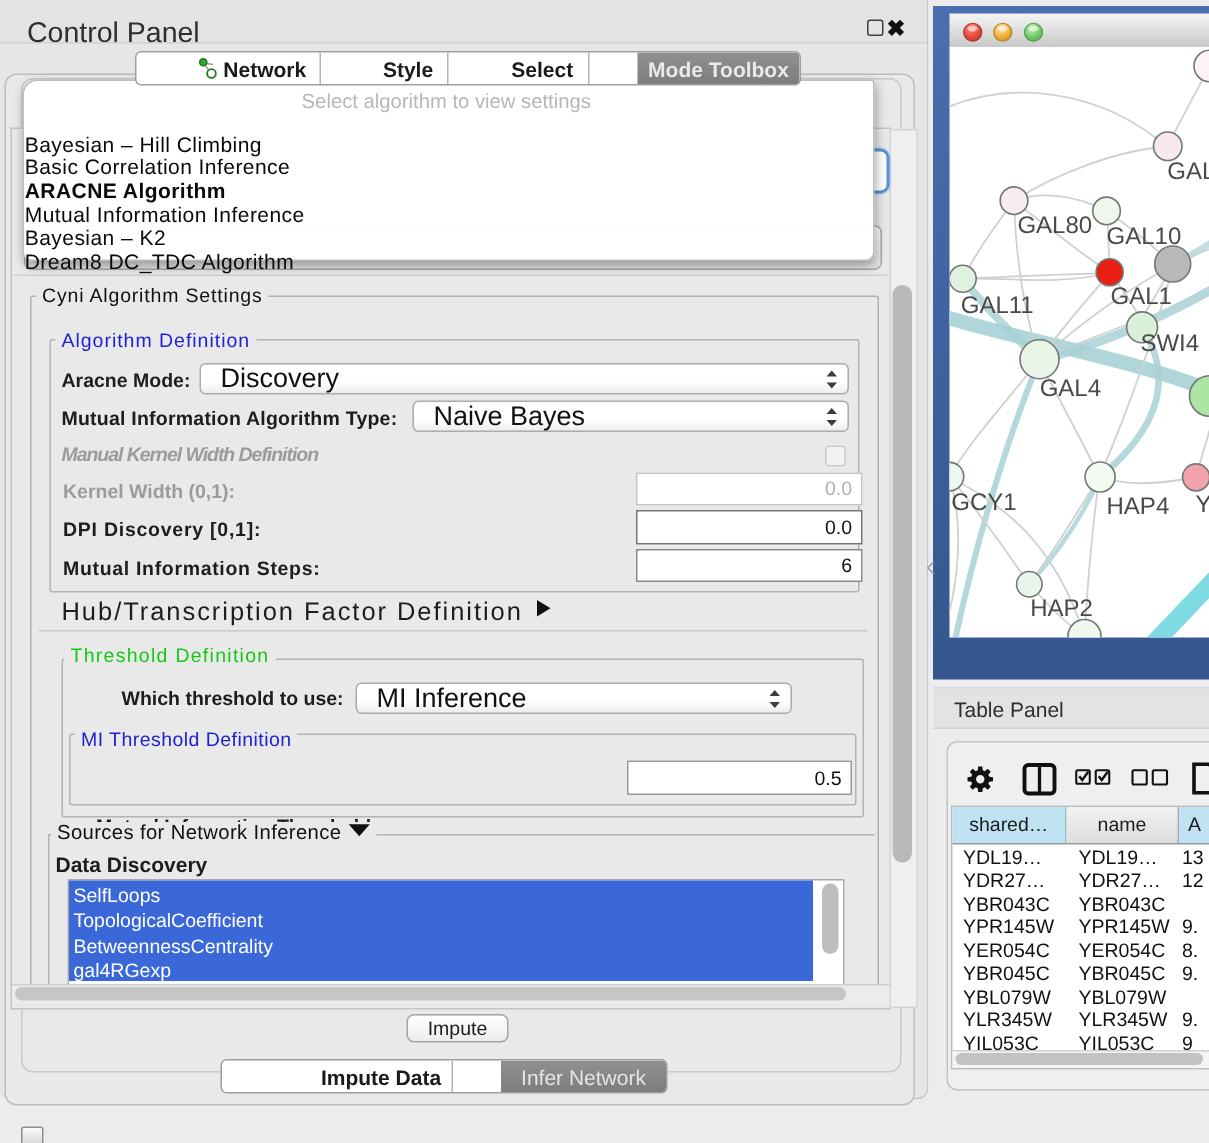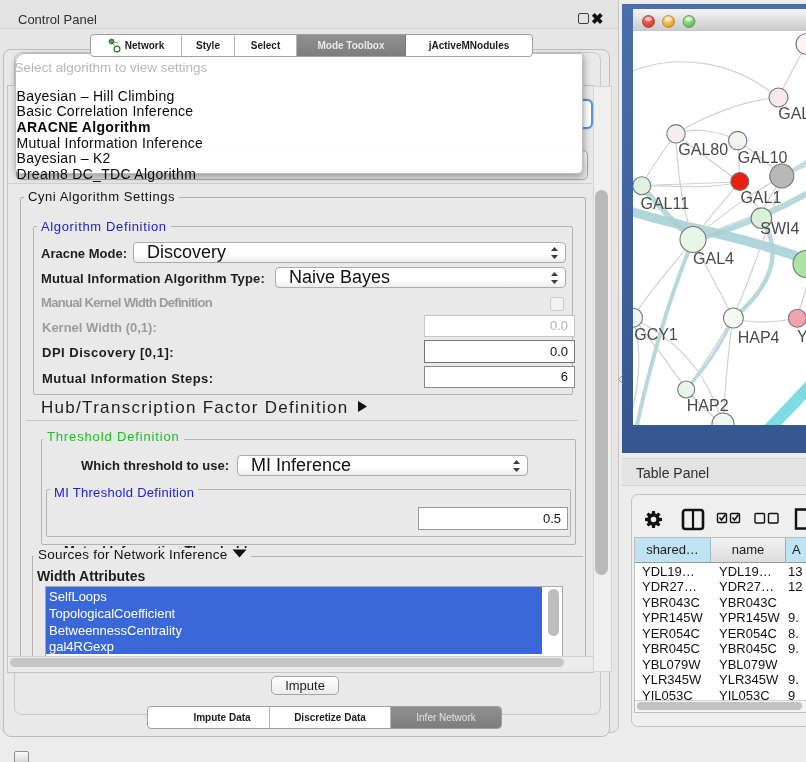--- a/index.html
+++ b/index.html
@@ -7,49 +7,48 @@
   font-family:"Liberation Sans",sans-serif;background:#ececec;}
 .abs{position:absolute;}
 .etch{border:1px solid #b3b3b3;border-radius:2px;}
 .gtitle{position:absolute;background:#e9e9e9;padding:0 4px;font-size:13px;line-height:13px;}
 .lbl{position:absolute;font-size:13px;font-weight:bold;color:#1d1d1d;}
 .fld{position:absolute;background:#fff;font-size:13px;text-align:right;color:#111;}
 .combo{position:absolute;background:linear-gradient(#ffffff,#ffffff 60%,#ededed);
   border:1px solid #ababab;border-radius:4px;font-size:18px;color:#111;}
 .combo .ar{position:absolute;right:6px;top:0;height:100%;display:flex;flex-direction:column;justify-content:center;color:#3c3c3c;}
 .seg{display:flex;position:absolute;z-index:30;background:#fff;border:1px solid #9f9f9f;border-radius:4px;overflow:hidden;}
-.seg>div{font-size:10px;font-weight:bold;color:#1a1a1a;display:flex;align-items:center;justify-content:center;border-right:1px solid #b5b5b5;}
+.seg>div{font-size:14px;font-weight:bold;color:#1a1a1a;display:flex;align-items:center;justify-content:center;border-right:1px solid #b5b5b5;margin-left:32px;}
 .seg>div:last-child{border-right:none;}
 .seg .sel{background:linear-gradient(#909090,#7d7d7d);color:#e9e9e9;border-right-color:#787878;}
 </style>
 </head>
 <body>
 
 <div class="abs" id="cpwin" style="left:0;top:4;width:618px;height:731px;background:#e6e6e6;border-right:1px solid #c6c6c6;border-bottom:1px solid #c3c3c3;border-top:1px solid #d2d2d2;border-radius:0 0 8px 8px;"></div>
 <div class="abs" style="left:0;top:0;width:4px;height:2px;background:#4a4a4a;"></div>
 <div class="abs" style="left:0;top:5;width:618px;height:28px;background:#e3e3e3;border-bottom:1px solid #d2d2d2;"></div>
-<div class="abs" style="left:18px;top:12px;font-size:13px;color:#2e2e2e;">Control Panel</div>
+<div class="abs" style="left:18px;top:12px;font-size:19px;color:#2e2e2e;">Control Panel</div>
 <div class="abs" style="left:578px;top:13px;width:9px;height:9px;border:1.5px solid #3d3d3d;border-radius:2px;"></div>
 <div class="abs" style="left:591px;top:10px;font-size:15px;font-weight:bold;color:#111;">✖</div>
 
 <div class="abs" style="left:3px;top:49px;width:605px;height:686px;background:#e9e9e9;border:1px solid #bdbdbd;border-radius:8px;"></div>
 <div class="abs" style="left:14px;top:52px;width:585px;height:661px;border:1px solid #c9c9c9;border-radius:8px;"></div>
 
 <div class="seg" style="left:90px;top:34px;height:21px;">
   <div style="width:90px;">
     <svg width="13" height="15" viewBox="0 0 13 15" style="margin-right:4px;">
       <line x1="3.5" y1="4" x2="9" y2="11" stroke="#9c9c9c" stroke-width="1"></line>
       <line x1="3.5" y1="4" x2="10" y2="5" stroke="#9c9c9c" stroke-width="1"></line>
       <circle cx="3.5" cy="3.5" r="2.4" fill="#37a537" stroke="#1d7a1d"></circle>
       <circle cx="9" cy="11" r="2.9" fill="#fff" stroke="#1d7a1d" stroke-width="1.2"></circle>
     </svg>Network</div>
   <div style="width:52px;">Style</div>
   <div style="width:61px;">Select</div>
   <div class="sel" style="width:108px;">Mode Toolbox</div>
-  <div style="width:126px;">jActiveMNodules</div>
 </div>
 
 <div class="abs" style="left:7px;top:85px;width:585px;height:586px;border:1px solid #c4c4c4;border-right:1px solid #c9c9c9;background:#e9e9e9;"></div>
 
 <div class="abs" style="left:593px;top:86px;width:17px;height:584px;background:#efefef;border:1px solid #d4d4d4;"></div>
 <div class="abs" style="left:595px;top:190px;width:13px;height:385px;background:#b9b9b9;border-radius:7px;"></div>
 
 <div class="abs" style="left:8px;top:183px;width:584px;height:1px;background:#cfcfcf;"></div>
 
 <div class="abs etch" style="left:20px;top:197px;width:564px;height:468px;border-color:#b0b0b0;"></div>
@@ -67,21 +66,21 @@
     </span></div>
 
 <div class="lbl" style="left:41px;top:271px;letter-spacing:0.15px;">Mutual Information Algorithm Type:</div>
 <div class="combo" style="left:275px;top:267px;width:289px;height:19px;line-height:19px;"><span style="margin-left:13px;">Naive Bayes</span><span class="ar">
       <svg width="9" height="14" viewBox="0 0 9 14">
         <path d="M1 5 L4.5 1 L8 5 Z" fill="#3c3c3c"></path>
         <path d="M1 9 L4.5 13 L8 9 Z" fill="#3c3c3c"></path>
       </svg>
     </span></div>
 
-<div class="lbl" style="left:41px;top:295px;color:#9b9b9b;letter-spacing:-0.7px;">Manual Kernel Width Definition</div>
+<div class="lbl" style="left:41px;top:295px;color:#9b9b9b;letter-spacing:-0.7px;font-style:italic;">Manual Kernel Width Definition</div>
 <div class="abs" style="left:550px;top:297px;width:12px;height:12px;background:#f2f2f2;border:1px solid #c9c9c9;border-radius:3px;"></div>
 
 <div class="lbl" style="left:42px;top:320px;color:#9b9b9b;">Kernel Width (0,1):</div>
 <div class="fld" style="left:424px;top:315px;width:143px;height:20px;line-height:20px;border:1px solid #c6c6c6;color:#b0b0b0;padding-right:6px;">0.0</div>
 
 <div class="lbl" style="left:42px;top:345px;letter-spacing:0.5px;">DPI Discovery [0,1]:</div>
 <div class="fld" style="left:424px;top:340px;width:143px;height:21px;line-height:21px;border:1px solid #767676;padding-right:6px;">0.0</div>
 
 <div class="lbl" style="left:42px;top:371px;letter-spacing:0.45px;">Mutual Information Steps:</div>
 <div class="fld" style="left:424px;top:366px;width:143px;height:20px;line-height:20px;border:1px solid #8a8a8a;padding-right:6px;">6</div>
@@ -106,46 +105,45 @@
 <div class="abs etch" style="left:46px;top:489px;width:523px;height:46px;"></div>
 <div class="gtitle" style="left:50px;top:486px;color:#2121d4;background:#e9e9e9;letter-spacing:0.3px;">MI Threshold Definition</div>
 <div class="lbl" style="left:64px;top:511px;margin-top:32px;">Mutual Information Threshold:</div>
 <div class="fld" style="left:418px;top:507px;width:142px;height:21px;line-height:21px;border:1px solid #989898;padding-right:6px;">0.5</div>
 
 <div class="abs" style="left:32px;top:556px;width:551px;height:1px;background:#b3b3b3;"></div>
 <div class="abs" style="left:32px;top:556px;width:1px;height:110px;background:#b3b3b3;"></div>
 <div class="gtitle" style="left:34px;top:548px;color:#111;font-size:13.5px;line-height:13.5px;letter-spacing:0.25px;">Sources for Network Inference <svg width="15" height="9" viewBox="0 0 15 9" style="vertical-align:1px;">
       <path d="M0.5 0.5 L14.5 0.5 L7.5 8.5 Z" fill="#111"></path>
     </svg></div>
-<div class="lbl" style="left:37px;top:568px;font-size:14px;">Width Attributes</div>
+<div class="lbl" style="left:37px;top:568px;font-size:14px;">Data Discovery</div>
 
 <div class="abs" style="left:45px;top:586px;width:516px;height:69px;background:#fff;border:1px solid #a9a9a9;"></div>
 <div class="abs" style="left:46px;top:587px;width:496px;height:67px;background:#3b68d9;"></div>
 <div class="abs" style="left:49px;top:589px;font-size:13px;line-height:16.8px;color:#fff;">SelfLoops<br>TopologicalCoefficient<br>BetweennessCentrality<br>gal4RGexp</div>
 <div class="abs" style="left:548px;top:589px;width:11px;height:47px;background:#bdbdbd;border-radius:6px;"></div>
 
 <div class="abs" style="left:8px;top:656px;width:585px;height:12px;background:#ececec;border-top:1px solid #d0d0d0;"></div>
 <div class="abs" style="left:10px;top:658px;width:554px;height:9px;background:#c6c6c6;border-radius:5px;"></div>
 
 <div class="abs" style="left:271px;top:676px;width:66px;height:17px;background:linear-gradient(#ffffff,#ececec);border:1px solid #a4a4a4;border-radius:5px;font-size:13px;color:#1c1c1c;text-align:center;line-height:17px;">Impute</div>
 
 <div class="seg" style="left:147px;top:706px;height:21px;padding-left:27px;">
   <div style="width:94px;">Impute Data</div>
-  <div style="width:120px;">Discretize Data</div>
   <div class="sel" style="width:110px;font-weight:normal;color:#e4e4e4;">Infer Network</div>
 </div>
 
 <div class="abs" style="left:14px;top:751px;width:13px;height:11px;background:linear-gradient(#fbfbfb,#d5d5d5);border:1px solid #8f8f8f;border-radius:2px;"></div>
 
 <div class="abs" style="left:16px;top:150px;width:570px;height:28px;background:linear-gradient(#fff,#e4e4e4);border:1px solid #a8a8a8;border-radius:5px;"></div>
 
 <div class="abs" style="left:577px;top:99px;width:12px;height:26px;background:#fff;border:2.5px solid #5793d6;border-radius:6px;box-shadow:0 0 2px #7fb0e0;"></div>
 
 <div class="abs" id="popup" style="z-index:20;left:14.5px;top:52.5px;width:566px;height:119px;background:rgba(255,255,255,0.97);border:1px solid #bdbdbd;border-radius:10px 2px 6px 6px;box-shadow:1px 3px 7px rgba(0,0,0,0.35);"></div>
-<div class="abs" style="z-index:21;left:14.5px;top:60px;width:566px;font-size:13.5px;color:#b7b7b7;">Select algorithm to view settings</div>
+<div class="abs" style="z-index:21;left:14.5px;top:60px;width:566px;text-align:center;font-size:13.5px;color:#b7b7b7;">Select algorithm to view settings</div>
 <div class="abs" style="z-index:21;left:16.5px;top:73.5px;font-size:14px;letter-spacing:0.3px;line-height:15.7px;color:#0a0a0a;margin-top:15px;">Bayesian – Hill Climbing<br>Basic Correlation Inference<br><b>ARACNE Algorithm</b><br>Mutual Information Inference<br>Bayesian – K2<br>Dream8 DC_TDC Algorithm</div>
 
 <div class="abs" style="left:622px;top:4px;width:184px;height:449px;background:linear-gradient(#4a6fae,#35568e);"></div>
 <div class="abs" style="left:633px;top:9px;width:173px;height:22px;background:linear-gradient(#f5f5f5,#c9c9c9);border-bottom:1px solid #8f8f8f;"></div>
 <svg class="abs" style="left:640px;top:13px;" width="60" height="17" viewBox="0 0 60 17">
   <defs>
     <radialGradient id="rg" cx="0.4" cy="0.3" r="0.8">
         <stop offset="0" stop-color="#ff8d81"></stop>
         <stop offset="0.55" stop-color="#ea4a3d"></stop>
         <stop offset="1" stop-color="#c43a2e"></stop>

